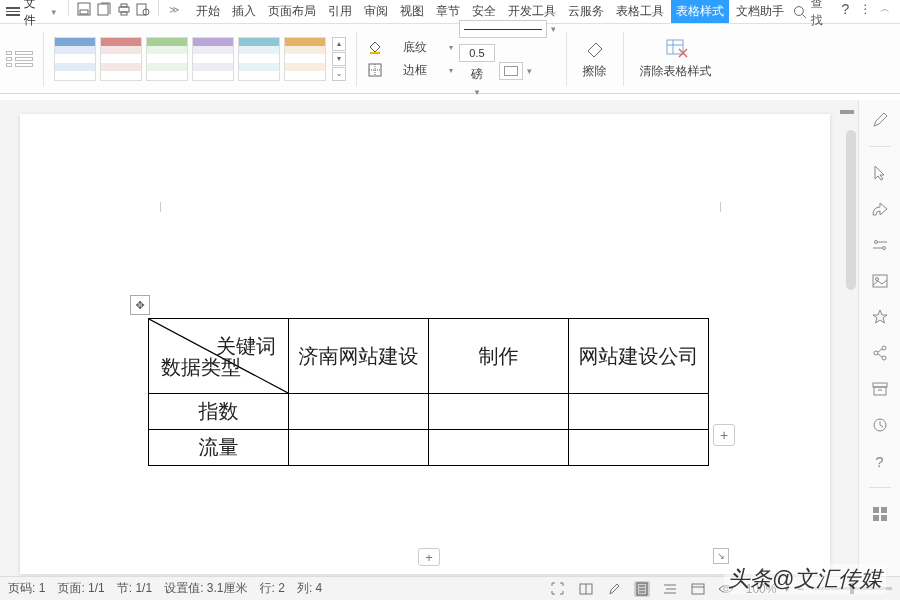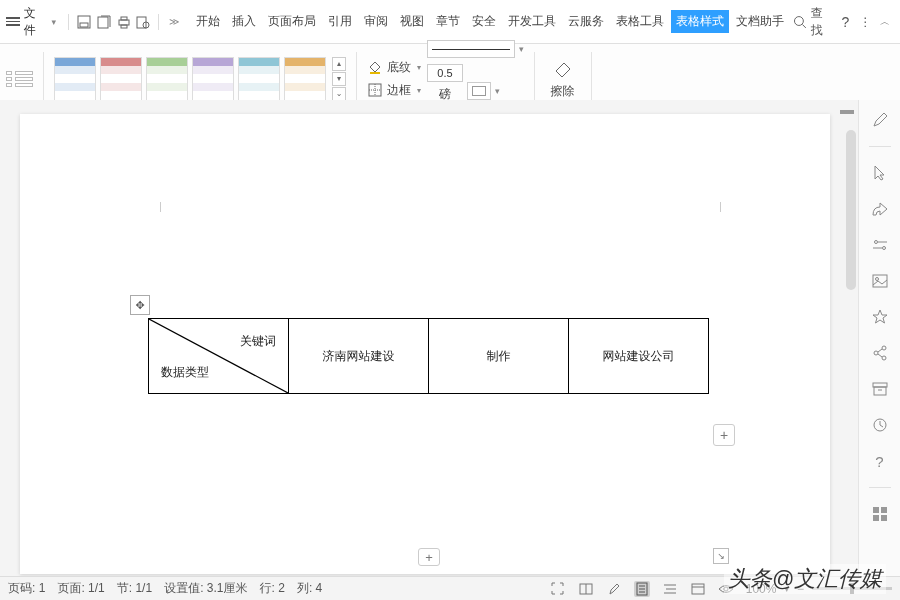--- a/index.html
+++ b/index.html
@@ -1,19 +1,19 @@
 <!DOCTYPE html>
 <html><head>
 <meta charset="utf-8">
 <style>
   * { box-sizing: border-box; margin: 0; padding: 0; font-family: "Microsoft YaHei", sans-serif; }
   body { width: 900px; height: 600px; background: #fff; overflow: hidden; position: relative; font-size: 12px; color: #333; }
 
   
-  .menubar { display: flex; align-items: center; height: 44px; padding: 0 6px; border-bottom: 1px solid #e0e0e0; gap: 2px; }
+  .menubar { display: flex; height: 24px; padding: 0 6px; border-bottom: 1px solid #e0e0e0; gap: 2px; }
   .hamburger { width:14px; display:inline-flex; flex-direction:column; gap:2px; }
   .hamburger span { height:1.5px; background:#555; }
   .file-menu { display:flex; align-items:center; gap:4px; margin-right:6px; cursor:pointer; }
   .file-menu .chev { font-size:9px; color:#888; }
   .vsep { width:1px; height:16px; background:#ddd; margin:0 4px; }
   .ticon { width:18px; height:18px; display:flex; align-items:center; justify-content:center; color:#555; cursor:pointer; }
   .tabs { display:flex; align-items:center; gap:2px; margin-left:6px; }
   .tab { padding:3px 5px; font-size:12px; color:#444; cursor:pointer; white-space:nowrap; }
   .tab.active { background:#2e9fff; color:#fff; }
   .menubar .spacer { flex:1; }
@@ -27,41 +27,41 @@
   .style-pre .dot { width:18px; height:4px; border:1px solid #bbb; background:#fff; }
   .style-pre .dot:first-child { width:6px; }
   .gallery { display:flex; align-items:center; gap:4px; }
   .gal-scroll { display:flex; gap:4px; }
   .swatch { width:42px; height:44px; display:flex; flex-direction:column; border:1px solid #ddd; cursor:pointer; }
   .swatch .bar { flex:1; }
   .swatch .bar.h { height:8px; }
   .gal-arrows { display:flex; flex-direction:column; gap:1px; margin-left:2px; }
   .gal-arrows div { width:14px; height:14px; border:1px solid #ccc; display:flex; align-items:center; justify-content:center; font-size:8px; color:#666; cursor:pointer; background:#fff; }
   .rb-btns { display:flex; flex-direction:column; gap:6px; justify-content:center; }
-  .rb-btn { display:flex; align-items:center; gap:4px; font-size:12px; color:#444; cursor:pointer; }
+  .rb-btn { display:flex; align-items:center; gap:20px; font-size:12px; color:#444; cursor:pointer; }
   .rb-btn .ic { width:16px; height:14px; display:flex; align-items:center; justify-content:center; color:#666; position:relative; }
   .rb-btn .chev { font-size:8px; color:#888; margin-left:2px; }
   .line-row { display:flex; align-items:center; gap:4px; }
   .line-sample { width:88px; height:18px; border:1px solid #ccc; display:flex; align-items:center; padding:0 4px; cursor:pointer; background:#fff; }
   .line-sample .ln { flex:1; height:1px; background:#333; }
   .wt-box { display:flex; align-items:center; gap:4px;flex-direction:column; }
   .wt-box .val { width:36px; height:18px; border:1px solid #ccc; display:flex; align-items:center; justify-content:center; font-size:11px; background:#fff; }
   .wt-box .unit { font-size:12px; }
   .color-well { width:24px; height:18px; border:1px solid #ccc; background:#fff; display:flex; align-items:center; justify-content:center; cursor:pointer; }
   .color-well .sw { width:14px; height:10px; border:1px solid #999; }
   .rb-col { display:flex; flex-direction:column; gap:6px; justify-content:center; }
   .big-btn { display:flex; flex-direction:column; align-items:center; gap:4px; cursor:pointer; padding:2px 6px; font-size:12px; color:#444; }
   .big-btn .ic { width:22px; height:22px; border:1px solid #bbb; }
 
   
   .doc-area { position:absolute; top:100px; left:0; right:42px; bottom:24px; background:#f4f4f4; overflow:hidden; }
   .page { position:absolute; top:14px; left:20px; width:810px; height:460px; background:#fff; box-shadow:0 1px 4px rgba(0,0,0,0.15); }
   .move-handle { position:absolute; top:195px; left:130px; width:20px; height:20px; border:1px solid #aaa; background:#fff; display:flex; align-items:center; justify-content:center; font-size:11px; color:#555; cursor:move; }
   table.doc { position:absolute; top:218px; left:148px; border-collapse:collapse; }
-  table.doc td { border:1.2px solid #000; width:140px; height:36px; text-align:center; font-size:12px; color:#222; position:relative; }
+  table.doc td { border:1.2px solid #000; width:140px; height:36px; text-align:center; font-size:20px; color:#222; position:relative; }
   table.doc td.h0 { height:75px; }
   .diag-cell { padding:0; }
   .diag-cell .tr-lbl { position:absolute; top:14px; right:12px; }
   .diag-cell .bl-lbl { position:absolute; bottom:12px; left:12px; }
   .diag-cell svg { position:absolute; inset:0; width:100%; height:100%; }
   .hint { position:absolute; top:243px; left:420px; background:#fff; border:1px solid #ccc; padding:4px 8px; font-size:12px; color:#555; }
   .add-col { position:absolute; top:324px; left:713px; width:22px; height:22px; border:1px solid #ccc; border-radius:3px; background:#fff; display:flex; align-items:center; justify-content:center; font-size:14px; color:#777; cursor:pointer; }
   .add-row { position:absolute; top:448px; left:418px; width:22px; height:18px; border:1px solid #ccc; border-radius:3px; background:#fff; display:flex; align-items:center; justify-content:center; font-size:13px; color:#777; cursor:pointer; }
   .resize-hdl { position:absolute; top:448px; left:713px; width:16px; height:16px; border:1px solid #bbb; background:#fff; font-size:9px; display:flex; align-items:center; justify-content:center; color:#777; cursor:nwse-resize; }
   
@@ -268,20 +268,29 @@
   </div>
   <div class="vsepR"></div>
   <div class="big-btn">
     <span class="ic" style="border:none;"><svg width="22" height="20" viewBox="0 0 22 20">
           <path d="M4 14 L12 6 L18 12 L10 20 Z" fill="#fff" stroke="#666"></path>
           <path d="M4 14 L8 18" stroke="#666"></path>
         </svg></span>
     <span>擦除</span>
   </div>
   <div class="vsepR"></div>
+  <div class="big-btn">
+    <span class="ic" style="border:none;"><svg width="24" height="22" viewBox="0 0 24 22">
+          <rect x="2" y="3" width="16" height="14" fill="none" stroke="#7aa7d8"></rect>
+          <line x1="2" y1="8" x2="18" y2="8" stroke="#7aa7d8"></line>
+          <line x1="8" y1="3" x2="8" y2="17" stroke="#7aa7d8"></line>
+          <path d="M14 12 l8 8 M22 12 l-8 8" stroke="#d66" stroke-width="1.5"></path>
+        </svg></span>
+    <span>清除表格样式</span>
+  </div>
 </div>
 
 <div class="doc-area">
   <div class="page">
     <span class="tick" style="top:88px;left:140px;"></span>
     <span class="tick" style="top:88px;left:700px;"></span>
   </div>
   <div class="move-handle">✥</div>
   <table class="doc">
     <tbody>
@@ -290,20 +299,32 @@
         <svg>
               <line x1="0" y1="0" x2="100%" y2="100%" stroke="#000" stroke-width="1.2"></line>
             </svg>
         <span class="tr-lbl">关键词</span>
         <span class="bl-lbl">数据类型</span>
       </td>
       <td class="h0"><span>济南网站建设</span></td>
       <td class="h0"><span>制作</span></td>
       <td class="h0"><span>网站建设公司</span></td>
     </tr>
+    <tr>
+          <td><span>指数</span></td>
+          <td></td>
+          <td></td>
+          <td></td>
+        </tr>
+    <tr>
+          <td><span>流量</span></td>
+          <td></td>
+          <td></td>
+          <td></td>
+        </tr>
   </tbody>
     </table>
   <div class="add-col">+</div>
   <div class="add-row">+</div>
   <div class="resize-hdl">↘</div>
 </div>
 <div class="collapse-pill"></div>
 <div class="doc-scroll"></div>
 
 <div class="side">

